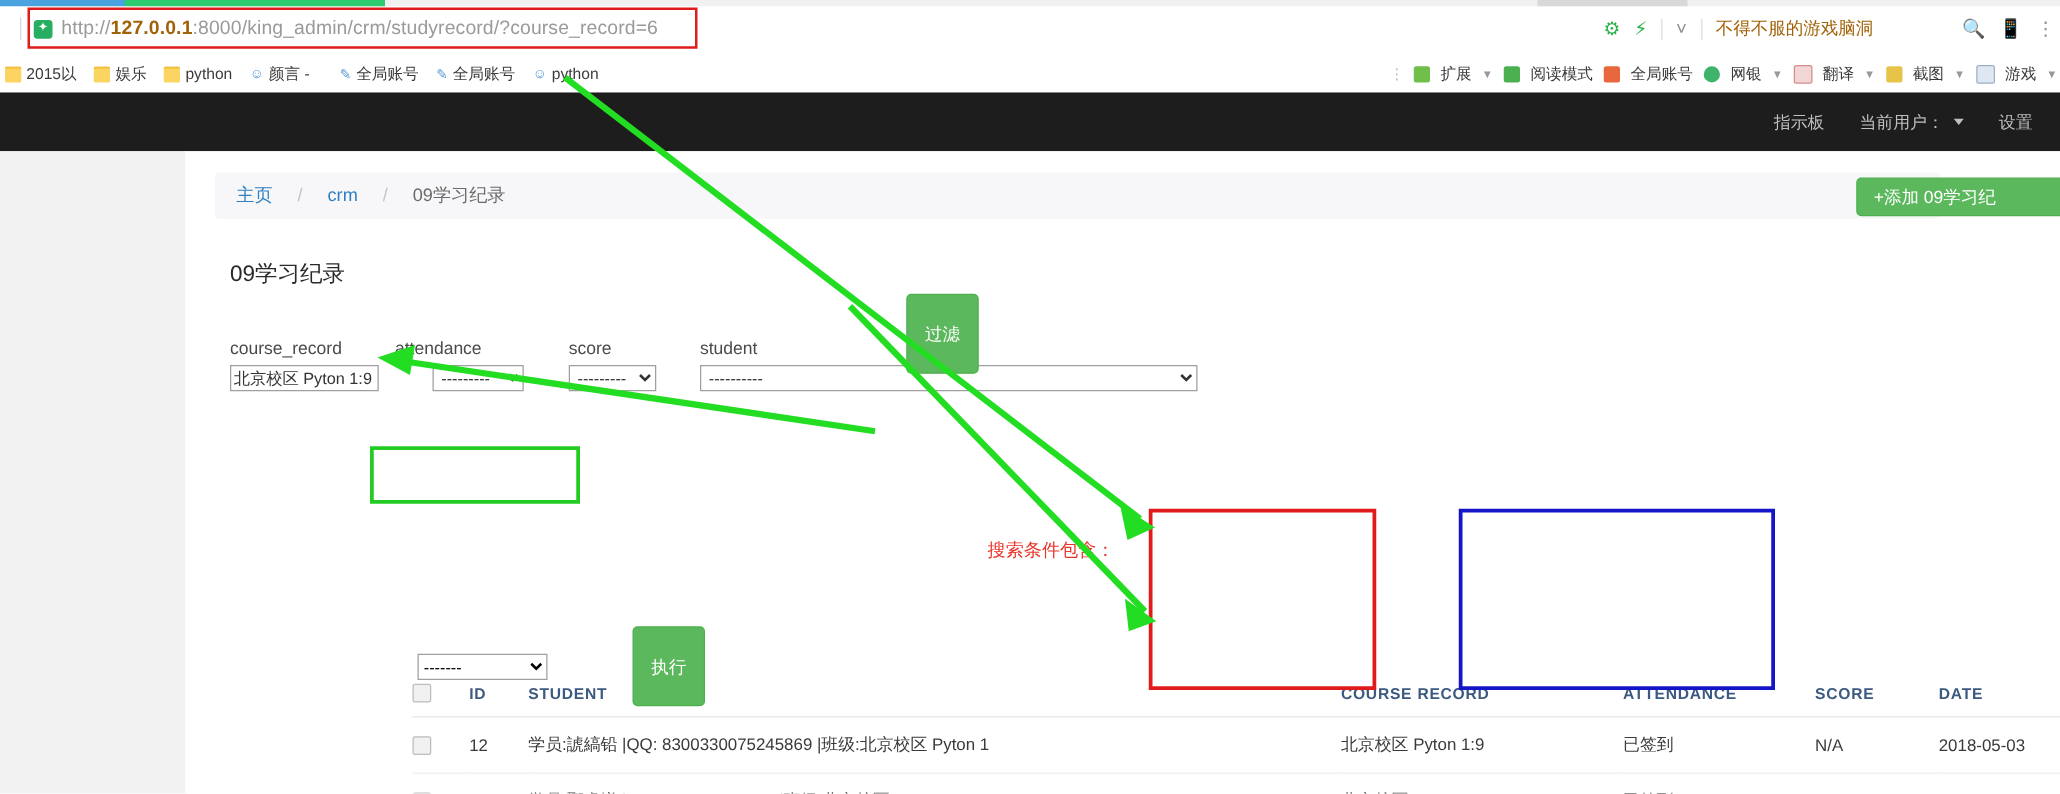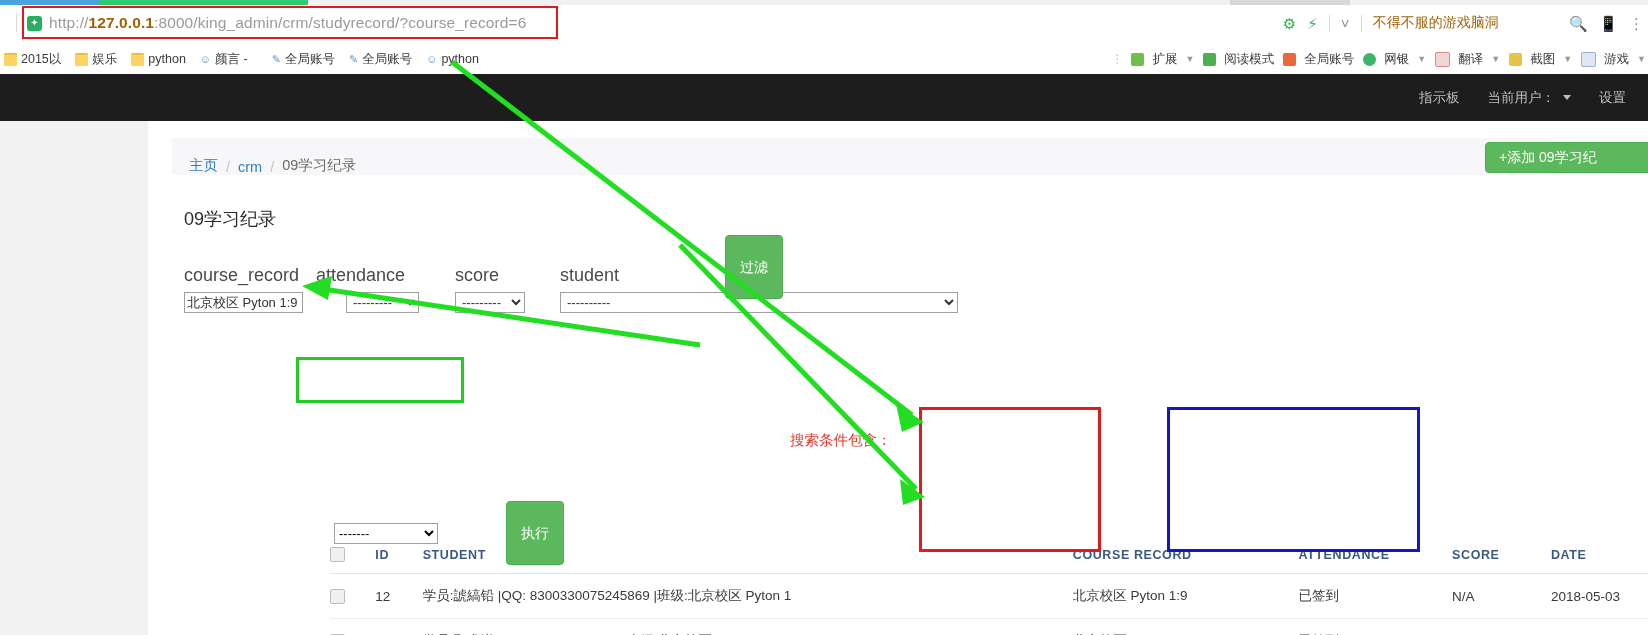--- a/index.html
+++ b/index.html
@@ -108,22 +108,22 @@
     background: #f2f2f2; border-right: 1px solid #e7e7e7;
   }
   .content {
     position: absolute; left: 148px; top: 121px; width: 1500px; height: 514px;
     background: #ffffff;
   }
 
   .breadcrumb {
     position: absolute; left: 24px; top: 17px; width: 1380px; height: 37px;
     background: #f7f7f9; border-radius: 3px;
-    display: flex; align-items: flex-end; padding-left: 17px; box-sizing: border-box;
-    font-size: 14.5px; gap: 8px;
+    display: flex; align-items: center; padding-left: 17px; box-sizing: border-box;
+    font-size: 14.5px; gap: 20px;
   }
   .bc-link { color: #2f7fc1; cursor: pointer; }
   .bc-sep { color: #c4c4c4; }
   .bc-cur { color: #6b6b6b; }
 
   .addbtn {
     position: absolute; left: 1337px; top: 21px; width: 175px; height: 31px;
     background: #5cb85c; border: 1px solid #4cae4c; border-radius: 4px;
     color: #fff; font-size: 14px; display: flex; align-items: center;
     padding-left: 13px; box-sizing: border-box; white-space: nowrap; overflow: hidden;
@@ -132,21 +132,21 @@
 
   .page-title {
     position: absolute; left: 36px; top: 86px;
     font-size: 18px; color: #2a2a2a;
   }
 
   
   .filters { position: absolute; left: 36px; top: 114px; }
   .frow { display: flex; align-items: flex-end; }
   .fgroup { display: flex; flex-direction: column; }
-  .flabel { font-size: 18px; color: #4a4a4a; margin-bottom: 6px; }
+  .flabel { font-size: 14px; color: #4a4a4a; margin-bottom: 6px; }
   select.fsel, input.ftext {
     height: 21px; font-size: 13px; color: #333;
     border: 1px solid #9f9f9f; background: #fff;
     font-family: "Liberation Sans", sans-serif; padding: 0 2px;
     box-sizing: border-box;
   }
   .grn-btn {
     background: #5cb85c; border: 1px solid #4cae4c; border-radius: 4px;
     color: #fff; font-size: 14px; padding: 24px 14px; cursor: pointer;
     font-family: "Liberation Sans", sans-serif; line-height: 1;

